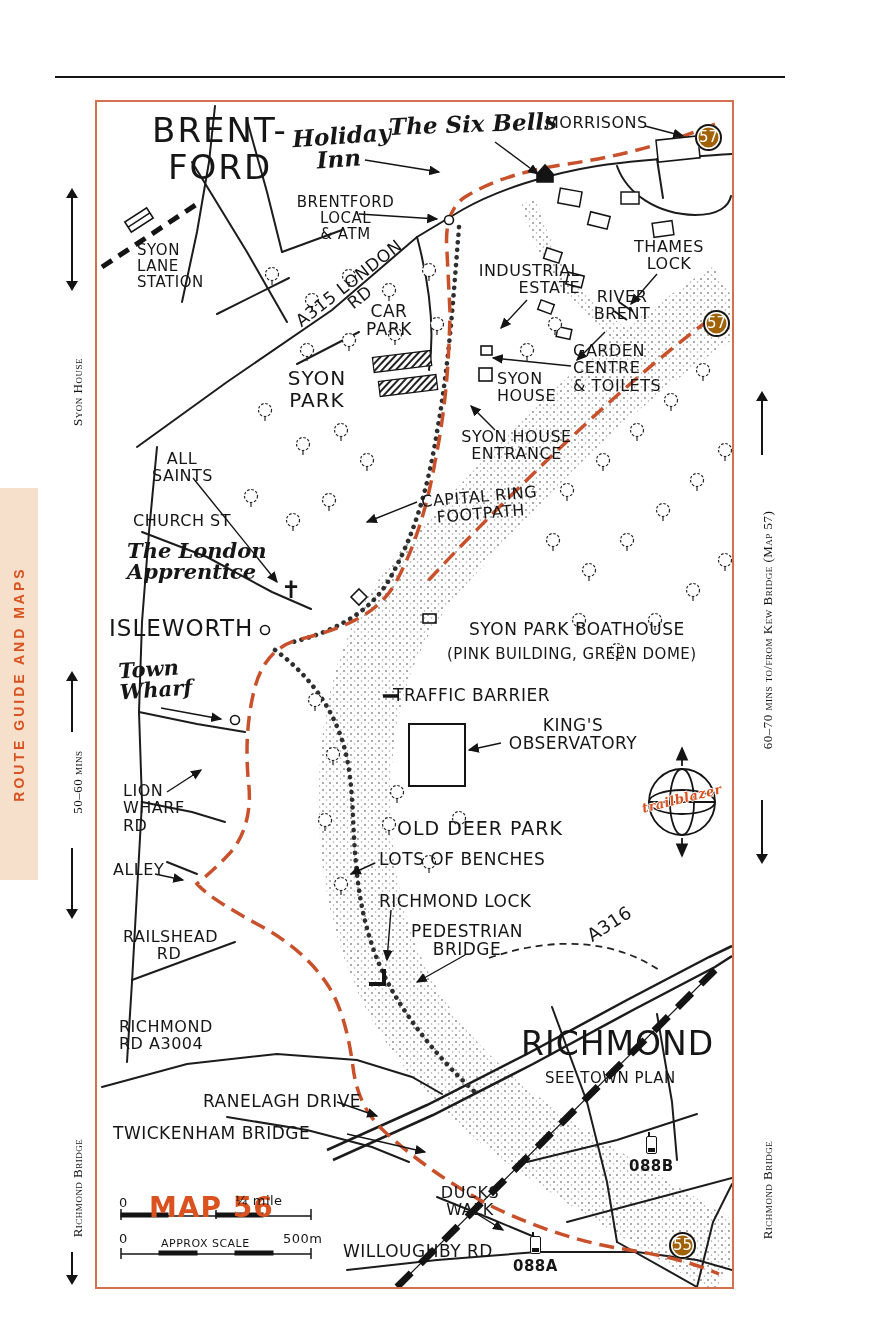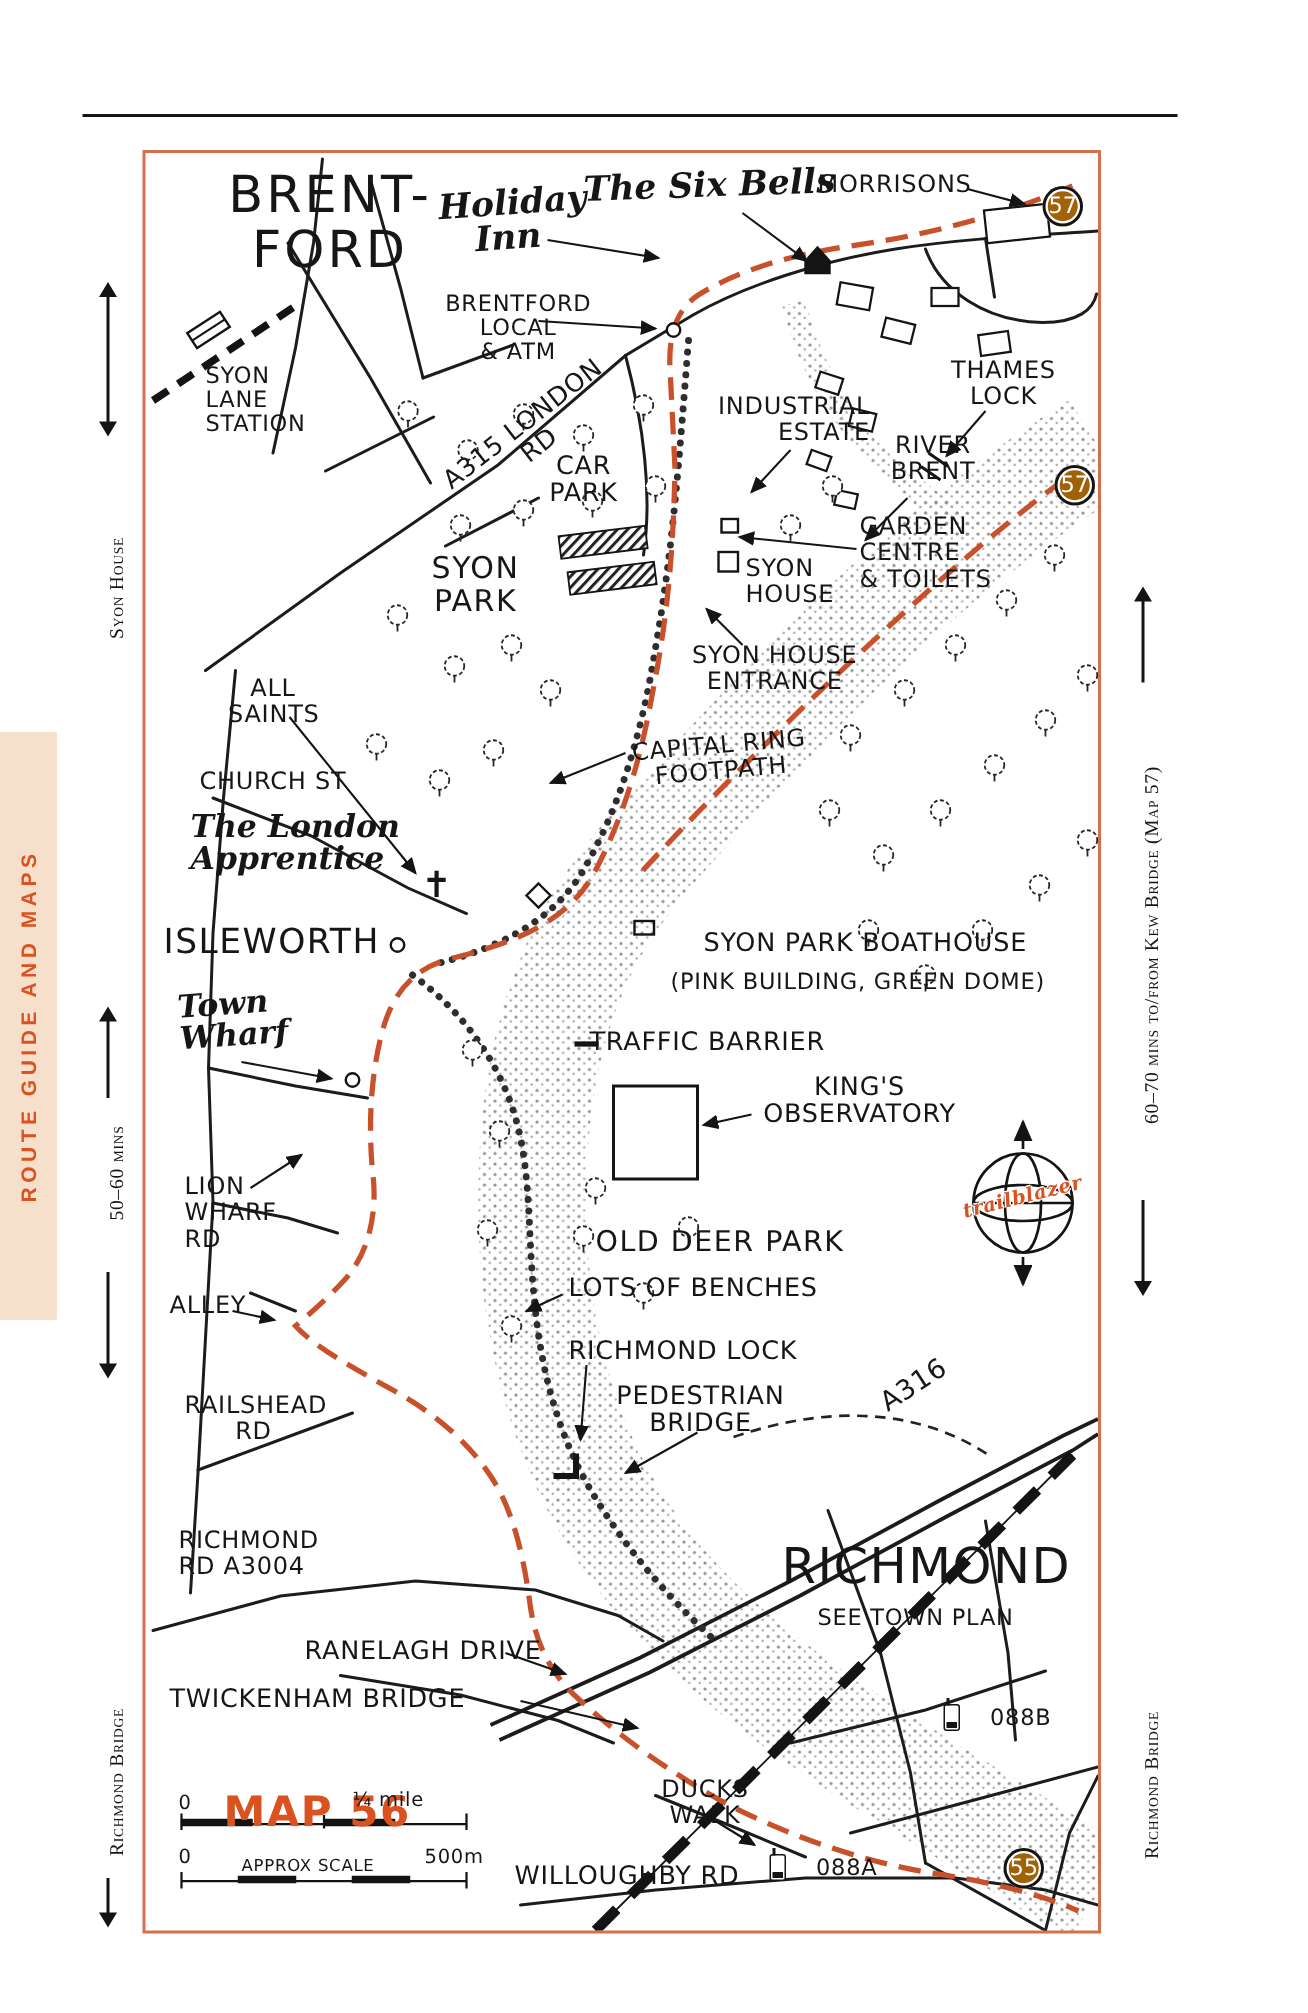--- a/index.html
+++ b/index.html
@@ -27,21 +27,21 @@
   .mlabel{position:absolute;color:#161616;font-family:"DejaVu Sans",sans-serif;
           white-space:pre-line;line-height:1.08;letter-spacing:.5px;font-size:16px;}
   .script{font-family:"DejaVu Serif",serif;font-style:italic;font-weight:bold;
           letter-spacing:0;line-height:1.0;}
   .orange{color:var(--accent,#d9521f);font-weight:bold;margin-top:33px;}
   .badge{width:27px;height:27px;border-radius:50%;background:#a16207;color:#fff;
          font-size:15px;font-weight:normal;display:flex;align-items:center;justify-content:center;
          box-shadow:inset 0 0 0 2px #141414, inset 0 0 0 3.5px #fff;letter-spacing:0;}
   .logo{color:var(--accent,#d9521f);font-family:"DejaVu Serif",serif;font-style:italic;font-weight:bold;
         text-shadow:0 1px 0 #fff,0 -1px 0 #fff,1px 0 0 #fff,-1px 0 0 #fff;}
-  .phone{display:flex;align-items:center;gap:20px;font-weight:normal;}
+  .phone{display:flex;align-items:center;gap:4px;font-weight:bold;flex-direction:column;}
   .phone-ic{display:inline-block;width:9px;height:16px;border:1.5px solid #141414;border-radius:2px;
             background:#fff;position:relative;}
   .phone-ic::before{content:"";position:absolute;top:-5px;left:1px;width:2px;height:5px;background:#141414;}
   .phone-ic::after{content:"";position:absolute;bottom:1px;left:1px;right:1px;height:4px;background:#141414;}
 </style>
 </head>
 <body>
 
 <div class="page">
 

